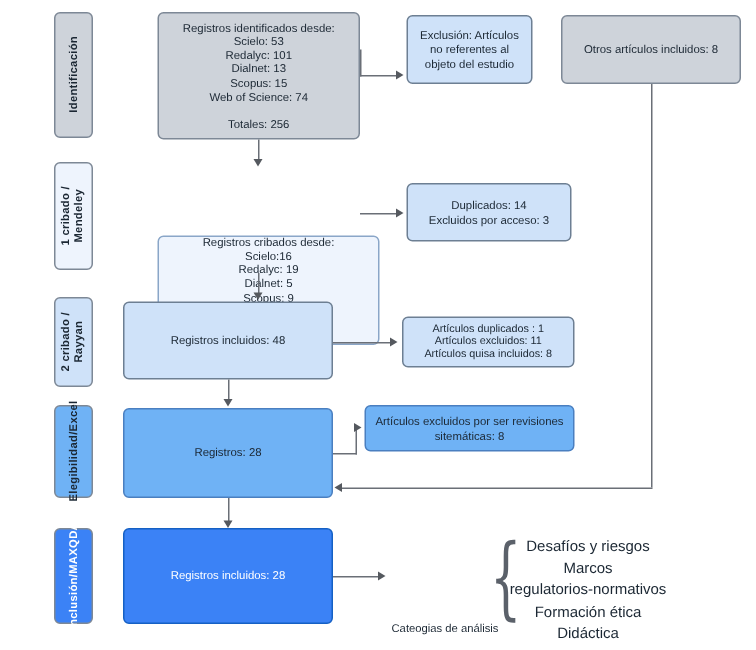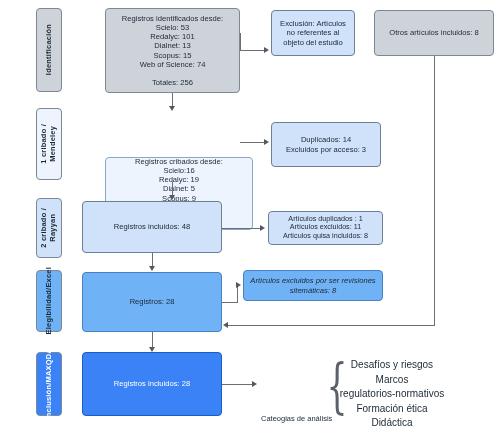--- a/index.html
+++ b/index.html
@@ -135,21 +135,21 @@
     <span class="txt">Registros cribados desde:
 Scielo:16
 Redalyc: 19
 Dialnet: 5
 Scopus: 9
 Web of Science: 16
 
 Totales: 65</span>
   </div>
 
-  <div class="box blue1 t9" style="left:271px;top:122px;width:110px;height:45px;">
+  <div class="box blue1 t9" style="left:271px;top:122px;width:110px;height:39px;">
     <span class="txt">Duplicados: 14
 Excluidos por acceso: 3</span>
   </div>
 
   <div class="ln h" style="left:240px;top:142px;width:26px;"></div>
   <div class="arr arr-r" style="left:264px;top:139px;"></div>
 
   <div class="ln v" style="left:172px;top:182px;height:16px;"></div>
   <div class="arr arr-d" style="left:169px;top:195px;"></div>
 
@@ -166,21 +166,21 @@
   <div class="ln h" style="left:222px;top:228px;width:40px;"></div>
   <div class="arr arr-r" style="left:260px;top:225px;"></div>
 
   <div class="ln v" style="left:152px;top:253px;height:16px;"></div>
   <div class="arr arr-d" style="left:149px;top:266px;"></div>
 
   <div class="box blue2 t9" style="left:82px;top:272px;width:140px;height:60px;">
     <span class="txt">Registros: 28</span>
   </div>
 
-  <div class="box blue2 t9" style="left:243px;top:270px;width:140px;height:31px;font-style:italic;">
+  <div class="box blue2 t9" style="left:243px;top:270px;width:140px;height:31px;">
     <span class="txt">Artículos excluidos por ser revisiones sitemáticas: 8</span>
   </div>
 
   <div class="ln h" style="left:222px;top:302px;width:16px;"></div>
   <div class="ln v" style="left:237px;top:285px;height:18px;"></div>
   <div class="arr arr-r" style="left:236px;top:282px;"></div>
 
   <div class="ln v" style="left:434px;top:56px;height:269px;"></div>
   <div class="ln h" style="left:228px;top:325px;width:207px;"></div>
   <div class="arr arr-l" style="left:223px;top:322px;"></div>

